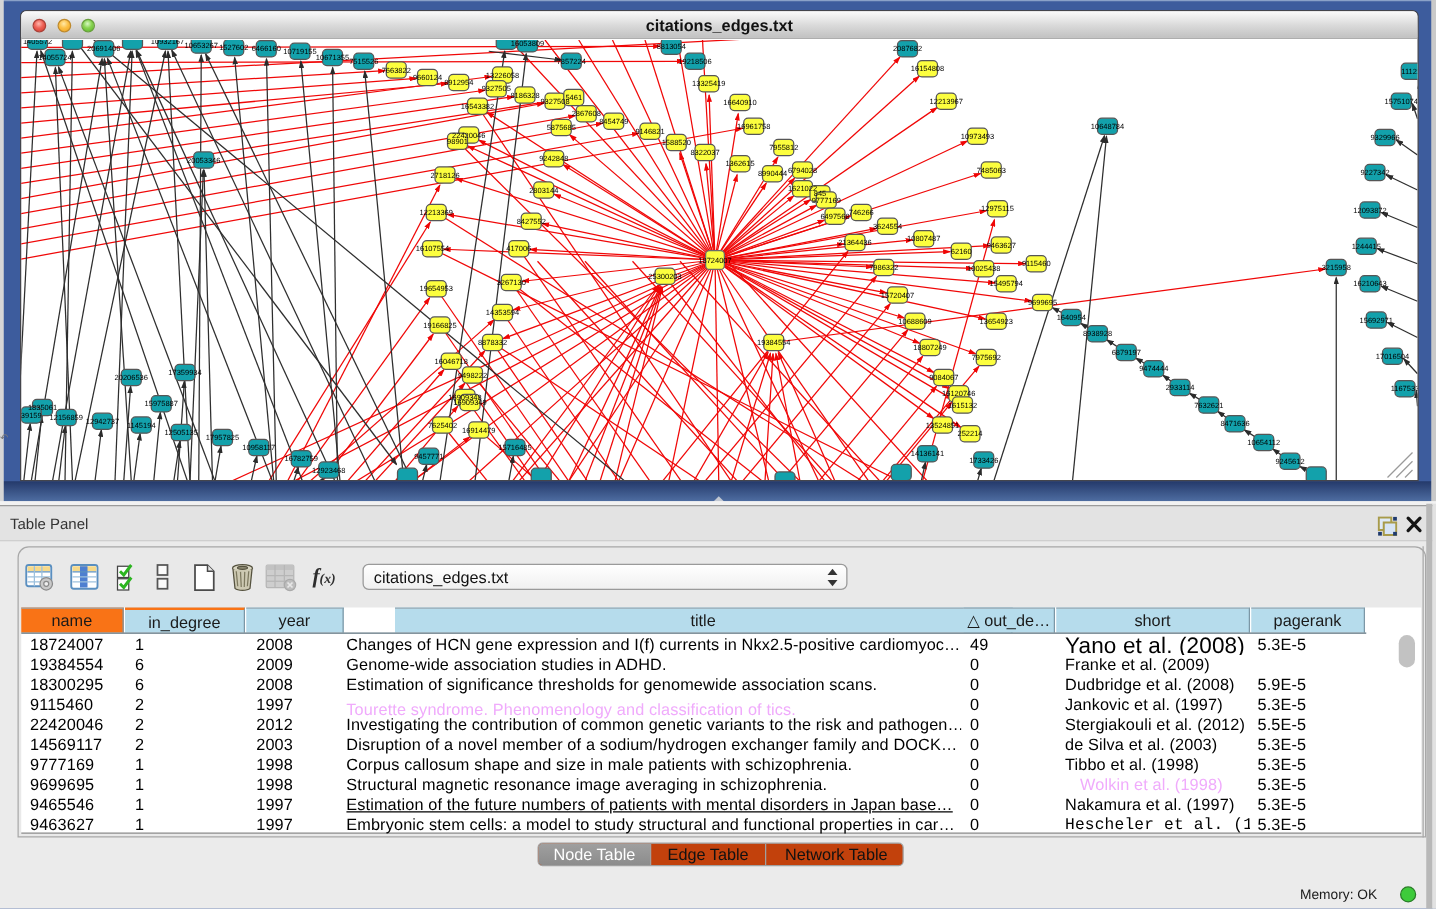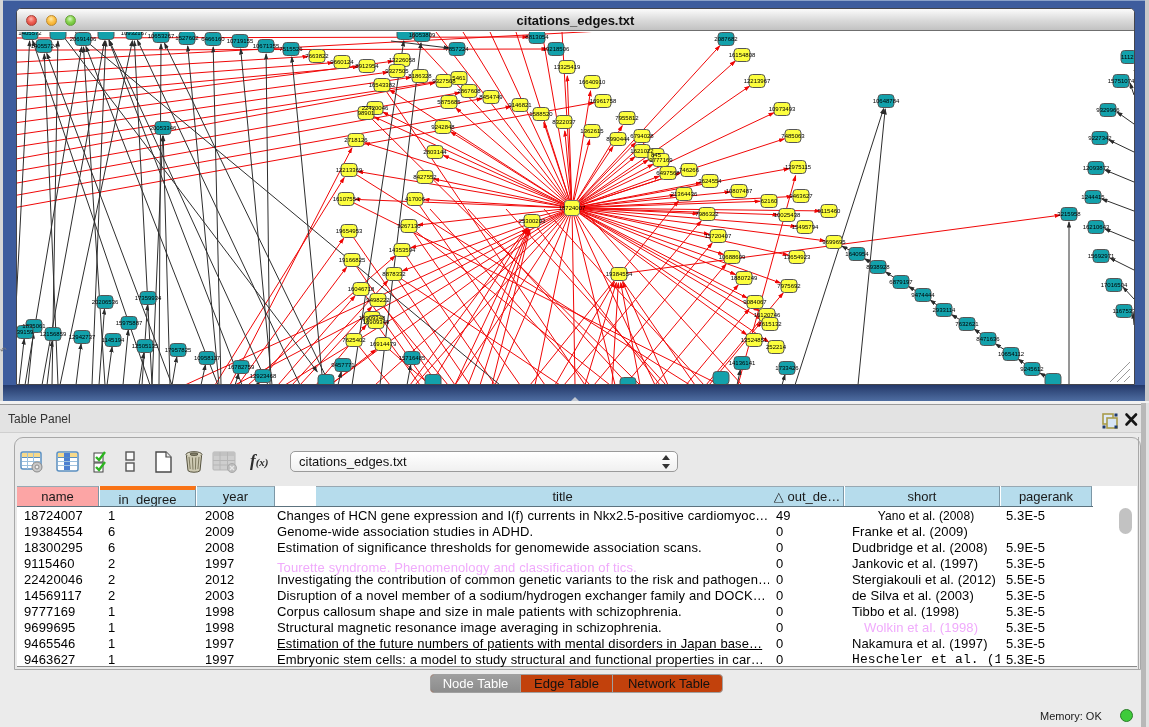--- a/index.html
+++ b/index.html
@@ -607,34 +607,34 @@
 <div style="position:absolute;left:250px;top:451px;width:26px;height:20px;font-family:'Liberation Serif',serif;font-style:italic;font-weight:bold;font-size:17px;color:#2d2d2d;">f<span style="font-size:11px;">(x)</span></div>
 
 <div style="position:absolute;left:290px;top:451px;width:388px;height:21px;background:linear-gradient(#ffffff,#f0f0f0);border:1px solid #9a9a9a;border-radius:5px;">
   <div style="position:absolute;left:8px;top:2px;font-size:13px;color:#111;">citations_edges.txt</div>
   <svg width="10" height="15" style="position:absolute;right:6px;top:3px">
       <path d="M5 0 L9 5 L1 5 z" fill="#333"></path>
       <path d="M5 14 L9 9 L1 9 z" fill="#333"></path>
     </svg>
 </div>
 
-<div style="position:absolute;left:17px;top:486px;width:82px;height:20px;background:#fca5a5;border-right:1px solid #7c97a6;border-top:1px solid #98a8b2;font-size:13px;color:#1a1a1a;text-align:center;line-height:20px;">name</div>
-<div style="position:absolute;left:100px;top:486px;width:96px;height:20px;background:#b6dcec;border-right:1px solid #7c97a6;border-top:4px solid #f97316;font-size:13px;color:#1a1a1a;text-align:center;line-height:20px;">in_degree</div>
+<div style="position:absolute;left:17px;top:486px;width:82px;height:20px;background:#f97316;border-right:1px solid #7c97a6;border-top:1px solid #98a8b2;font-size:13px;color:#1a1a1a;text-align:center;line-height:20px;">name</div>
+<div style="position:absolute;left:100px;top:486px;width:96px;height:20px;background:#b6dcec;border-right:1px solid #7c97a6;border-top:2px solid #f97316;font-size:13px;color:#1a1a1a;text-align:center;line-height:20px;">in_degree</div>
 <div style="position:absolute;left:197px;top:486px;width:78px;height:20px;background:#b6dcec;border-right:1px solid #7c97a6;border-top:1px solid #98a8b2;font-size:13px;color:#1a1a1a;text-align:center;line-height:20px;">year</div>
 <div style="position:absolute;left:276px;top:486px;width:494px;height:20px;background:#b6dcec;border-right:1px solid #7c97a6;border-top:1px solid #98a8b2;font-size:13px;color:#1a1a1a;text-align:center;line-height:20px;margin-left:40px;">title</div>
 <div style="position:absolute;left:771px;top:486px;width:73px;height:20px;background:#b6dcec;border-right:1px solid #7c97a6;border-top:1px solid #98a8b2;font-size:13px;color:#1a1a1a;text-align:center;line-height:20px;">△ out_de…</div>
 <div style="position:absolute;left:845px;top:486px;width:155px;height:20px;background:#b6dcec;border-right:1px solid #7c97a6;border-top:1px solid #98a8b2;font-size:13px;color:#1a1a1a;text-align:center;line-height:20px;">short</div>
 <div style="position:absolute;left:1001px;top:486px;width:91px;height:20px;background:#b6dcec;border-right:1px solid #7c97a6;border-top:1px solid #98a8b2;font-size:13px;color:#1a1a1a;text-align:center;line-height:20px;">pagerank</div>
 <div style="position:absolute;left:17px;top:506px;width:1076px;height:1px;background:#5c727e;"></div>
 <div style="position:absolute;left:24px;top:508px;width:74px;height:16px;font-size:13px;color:#000;white-space:nowrap;overflow:hidden;line-height:16px;letter-spacing:0.12px;">18724007</div>
 <div style="position:absolute;left:108px;top:508px;width:88px;height:16px;font-size:13px;color:#000;white-space:nowrap;overflow:hidden;line-height:16px;letter-spacing:0.12px;">1</div>
 <div style="position:absolute;left:205px;top:508px;width:70px;height:16px;font-size:13px;color:#000;white-space:nowrap;overflow:hidden;line-height:16px;letter-spacing:0.12px;">2008</div>
 <div style="position:absolute;left:277px;top:508px;width:492px;height:16px;font-size:13px;color:#000;white-space:nowrap;overflow:hidden;line-height:16px;letter-spacing:0.12px;">Changes of HCN gene expression and I(f) currents in Nkx2.5-positive cardiomyoc…</div>
 <div style="position:absolute;left:776px;top:508px;width:74px;height:16px;font-size:13px;color:#000;white-space:nowrap;overflow:hidden;line-height:16px;letter-spacing:0.12px;">49</div>
-<div style="position:absolute;left:852px;top:508px;width:148px;height:16px;font-size:12px;color:#000;white-space:nowrap;overflow:hidden;line-height:16px;letter-spacing:0.12px;text-align:center;">Yano et al. (2008)</div>
+<div style="position:absolute;left:852px;top:508px;width:148px;height:16px;font-size:18px;color:#000;white-space:nowrap;overflow:hidden;line-height:16px;letter-spacing:0.12px;">Yano et al. (2008)</div>
 <div style="position:absolute;left:1006px;top:508px;width:86px;height:16px;font-size:13px;color:#000;white-space:nowrap;overflow:hidden;line-height:16px;letter-spacing:0.12px;">5.3E-5</div>
 <div style="position:absolute;left:24px;top:524px;width:74px;height:16px;font-size:13px;color:#000;white-space:nowrap;overflow:hidden;line-height:16px;letter-spacing:0.12px;">19384554</div>
 <div style="position:absolute;left:108px;top:524px;width:88px;height:16px;font-size:13px;color:#000;white-space:nowrap;overflow:hidden;line-height:16px;letter-spacing:0.12px;">6</div>
 <div style="position:absolute;left:205px;top:524px;width:70px;height:16px;font-size:13px;color:#000;white-space:nowrap;overflow:hidden;line-height:16px;letter-spacing:0.12px;">2009</div>
 <div style="position:absolute;left:277px;top:524px;width:492px;height:16px;font-size:13px;color:#000;white-space:nowrap;overflow:hidden;line-height:16px;letter-spacing:0.12px;">Genome-wide association studies in ADHD.</div>
 <div style="position:absolute;left:776px;top:524px;width:74px;height:16px;font-size:13px;color:#000;white-space:nowrap;overflow:hidden;line-height:16px;letter-spacing:0.12px;">0</div>
 <div style="position:absolute;left:852px;top:524px;width:148px;height:16px;font-size:13px;color:#000;white-space:nowrap;overflow:hidden;line-height:16px;letter-spacing:0.12px;">Franke et al. (2009)</div>
 <div style="position:absolute;left:1006px;top:524px;width:86px;height:16px;font-size:13px;color:#ffffff;white-space:nowrap;overflow:hidden;line-height:16px;letter-spacing:0.12px;">5.6E-5</div>
 <div style="position:absolute;left:24px;top:540px;width:74px;height:16px;font-size:13px;color:#000;white-space:nowrap;overflow:hidden;line-height:16px;letter-spacing:0.12px;">18300295</div>
 <div style="position:absolute;left:108px;top:540px;width:88px;height:16px;font-size:13px;color:#000;white-space:nowrap;overflow:hidden;line-height:16px;letter-spacing:0.12px;">6</div>

